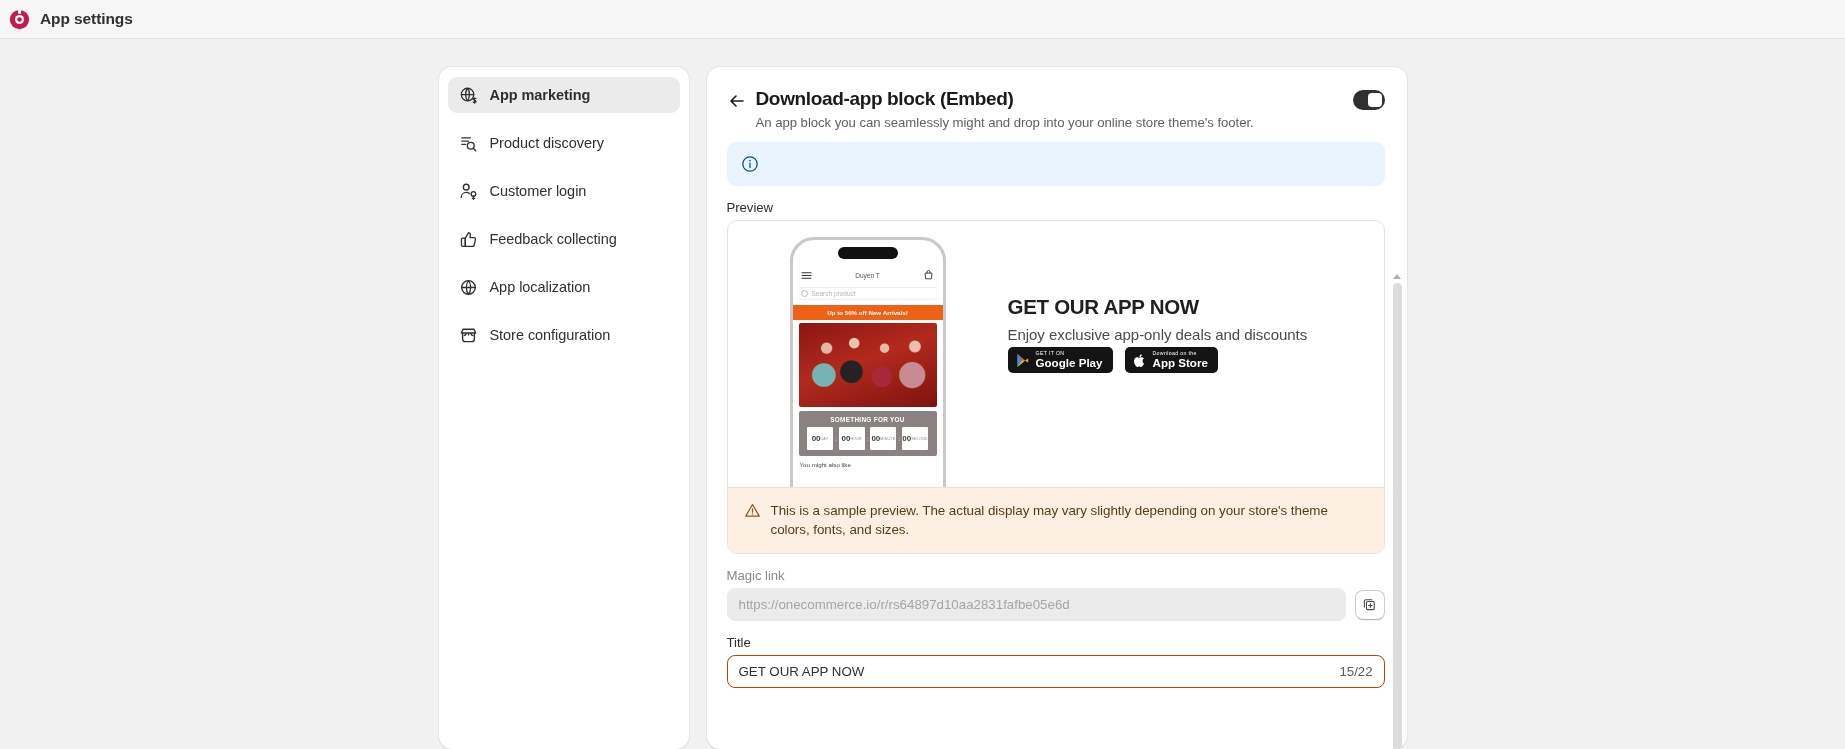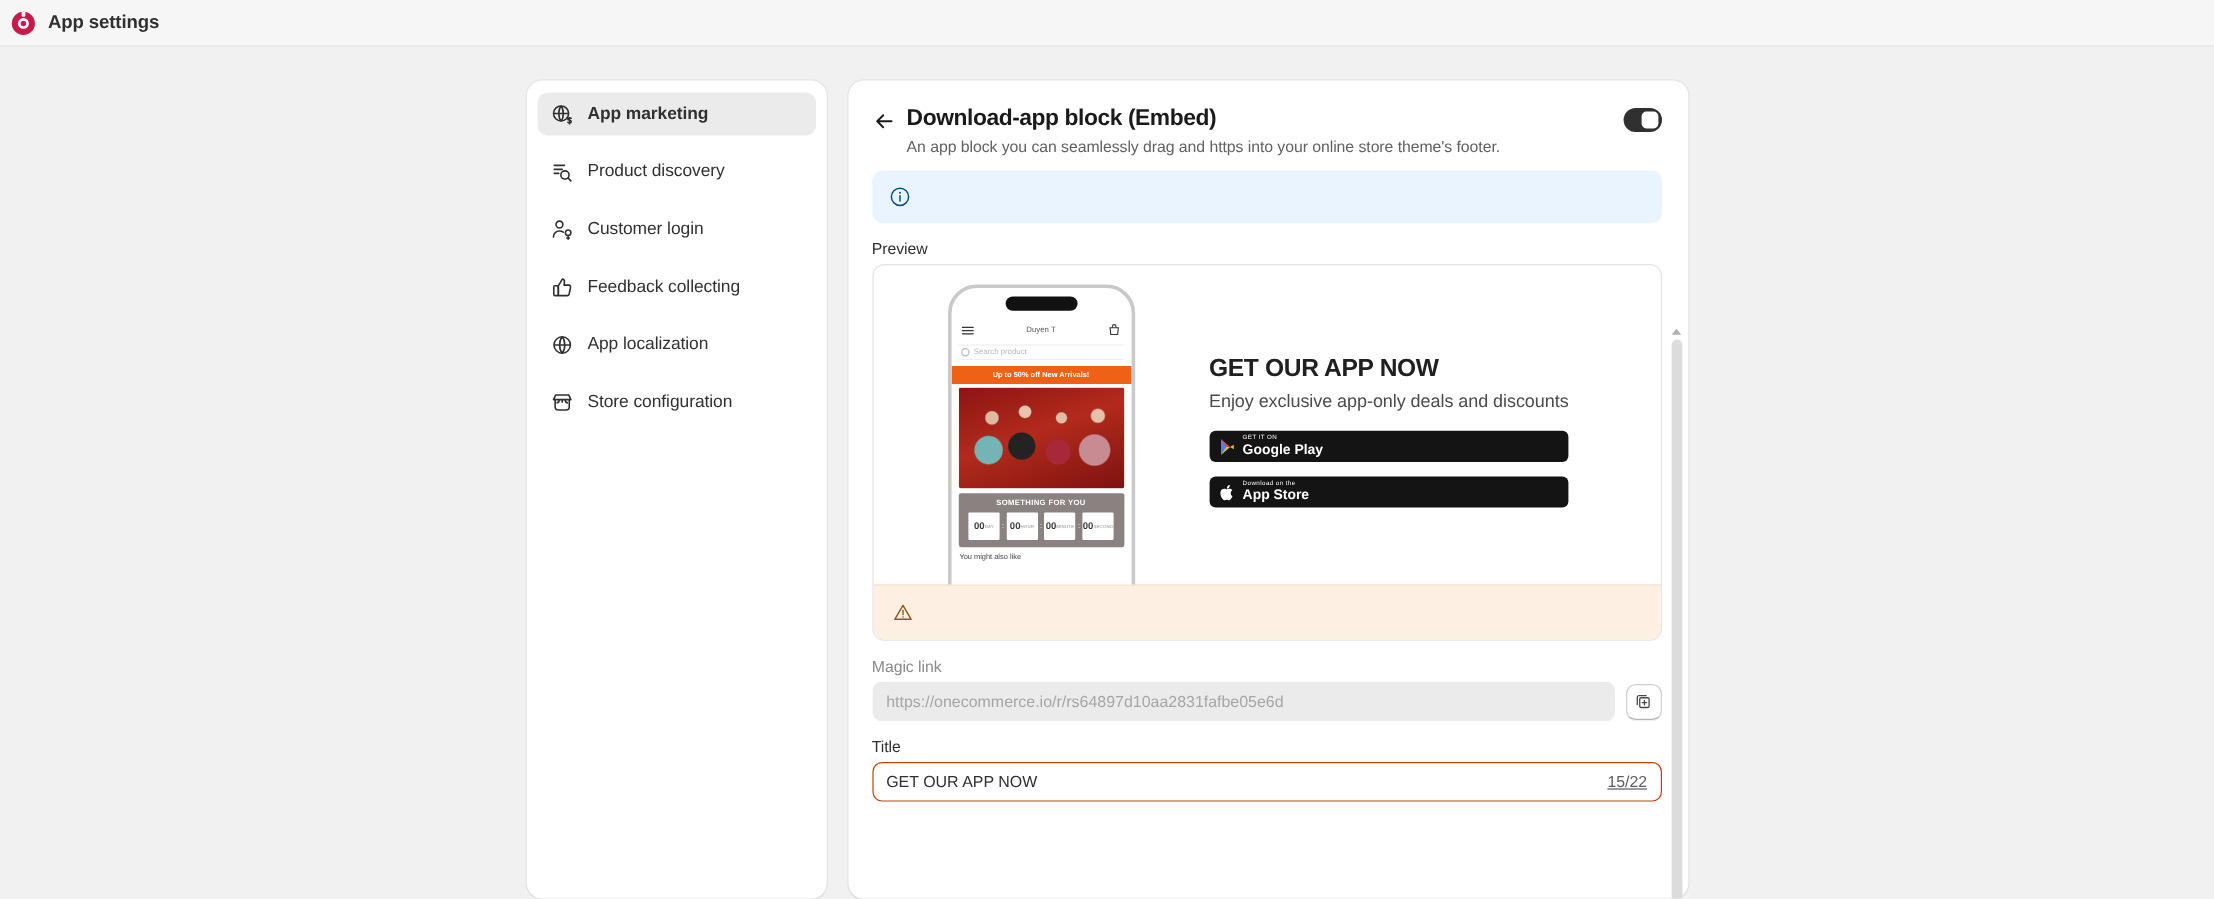--- a/index.html
+++ b/index.html
@@ -216,21 +216,21 @@
   .ph-cd-unit { font-size: 3.6px; color: #888; letter-spacing: .2px; }
   .ph-cd-sep { color: #fff; font-size: 6px; }
   .ph-foot { font-size: 6.2px; color: #444; margin: 5px 0 0 7px; }
 
   
   .promo { padding-top: 74px; }
   .promo-title {
     font-size: 20.5px; font-weight: 700; color: #202020; letter-spacing: -.3px;
   }
   .promo-sub { font-size: 15px; color: #4b4b4b; margin-top: 7px; letter-spacing: -.05px; }
-  .badges { display: flex; gap: 12px; margin-top: 16px; flex-direction: column; }
+  .badges { display: flex; gap: 12px; margin-top: 4px; }
   .badge {
     background: #141414; border-radius: 5px; height: 26px;
     display: flex; align-items: center; gap: 6px; padding: 0 10px 0 8px;
   }
   .badge .glyph { width: 14px; height: 15px; flex: none; }
   .badge .txt { line-height: 1; }
   .badge .small { display: block; color: #fff; font-size: 5.2px; letter-spacing: .35px; }
   .badge .big { display: block; color: #fff; font-size: 11.6px; font-weight: 700; margin-top: 1px; }
 
   
@@ -249,21 +249,21 @@
     flex: 1; height: 33px;
     border: 1px solid #c2410c; border-radius: 8px;
     background: #fff; color: #303030;
     font-size: 13.3px; font-family: inherit;
     padding: 0 11px;
     display: flex; align-items: center; justify-content: space-between; text-align: center;
   }
   .text-input.disabled {
     background: #ebebeb; border-color: transparent; color: #a6a6a6;
   }
-  .counter { font-size: 13.2px; color: #5c5c5c; text-decoration: underline; }
+  .counter { font-size: 13.2px; color: #5c5c5c; }
   .copy-btn {
     width: 30px; height: 30px; border-radius: 8px;
     border: 1px solid #cfcfcf; border-bottom-color: #b5b5b5;
     background: #fff; display: flex; align-items: center; justify-content: center;
     cursor: pointer;
     box-shadow: 0 1px 0 rgba(0,0,0,.05);
   }
   .copy-ico { width: 17px; height: 17px; display: block; }
 
   
@@ -350,21 +350,21 @@
   </div>
 
   <div class="main">
 
     <div class="main-head">
       <svg class="back-arrow" viewBox="0 0 20 20" fill="none" stroke="#1a1a1a" stroke-width="1.6" stroke-linecap="round" stroke-linejoin="round">
         <path d="M16 10H4M9 5 4 10l5 5"></path>
       </svg>
       <div class="head-texts">
         <div class="head-title">Download-app block (Embed)</div>
-        <div class="head-sub">An app block you can seamlessly drag and https into your online store theme's footer.</div>
+        <div class="head-sub">An app block you can seamlessly might and drop into your online store theme's footer.</div>
       </div>
       <div class="toggle">
         <div class="knob"></div>
       </div>
     </div>
 
     <div class="scroll-body">
 
       <div class="info-banner">
         <svg class="info-ico" viewBox="0 0 20 20" fill="none" stroke="#00527c" stroke-width="1.4">
@@ -464,20 +464,21 @@
             </div>
           </div>
         </div>
 
         <div class="warn-banner">
           <svg class="warn-ico" viewBox="0 0 20 20" fill="none" stroke="#8a5a1c" stroke-width="1.4" stroke-linejoin="round">
             <path d="M10 3 18 16.6H2z"></path>
             <path d="M10 8v4" stroke-linecap="round"></path>
             <circle cx="10" cy="14.3" r=".8" fill="#8a5a1c" stroke="none"></circle>
           </svg>
+          <div class="warn-text">This is a sample preview. The actual display may vary slightly depending on your store's theme colors, fonts, and sizes.</div>
         </div>
       </div>
 
       <div class="field-label muted">Magic link</div>
       <div class="input-row">
         <div class="text-input disabled">
           <span>https://onecommerce.io/r/rs64897d10aa2831fafbe05e6d</span>
         </div>
         <div class="copy-btn">
           <svg class="copy-ico" viewBox="0 0 20 20" fill="none" stroke="#4a4a4a" stroke-width="1.3">

